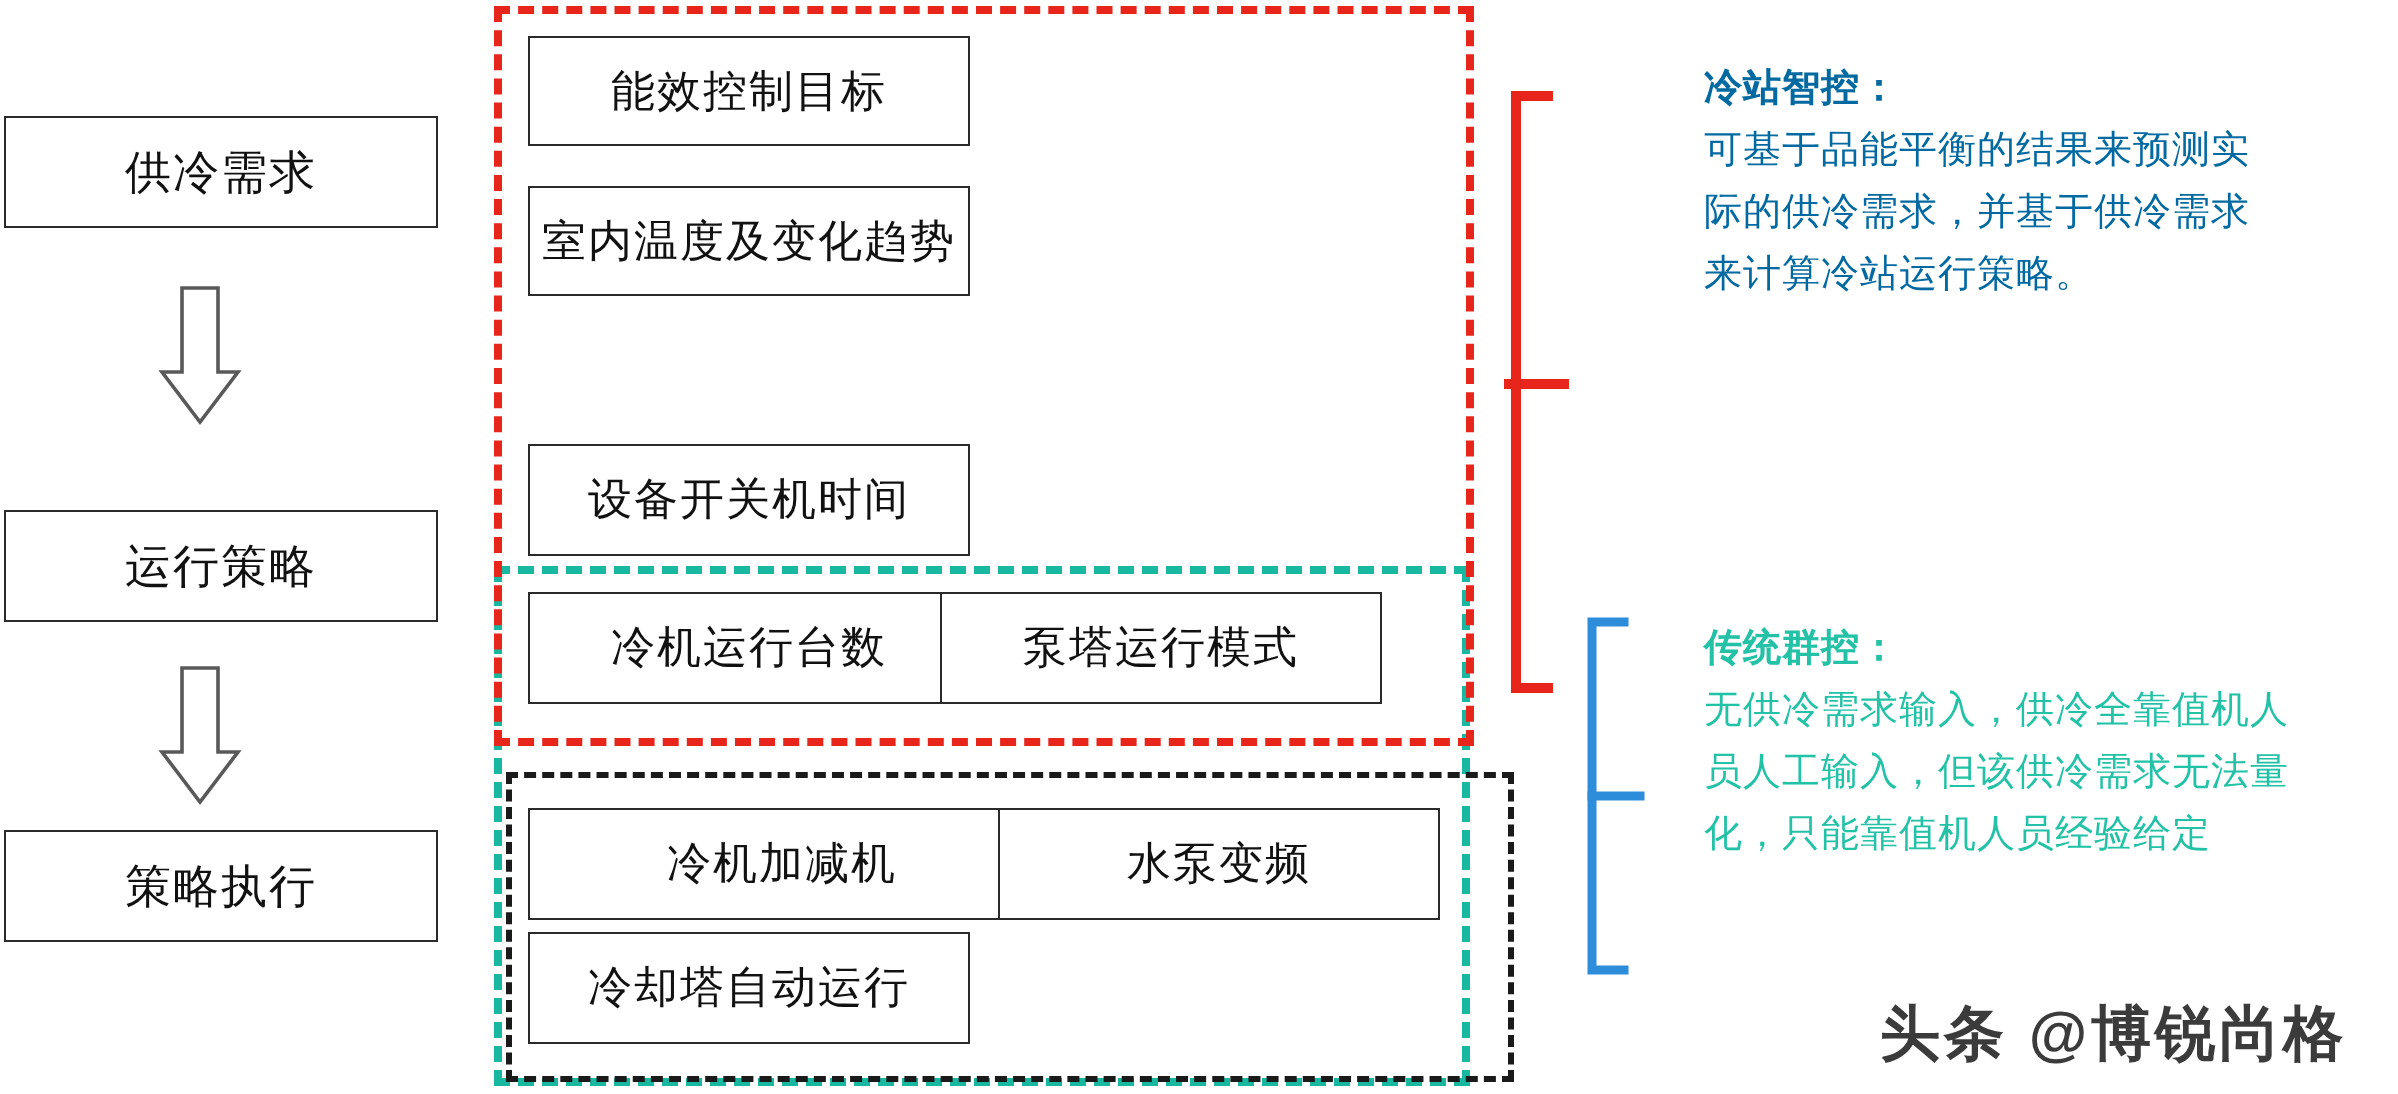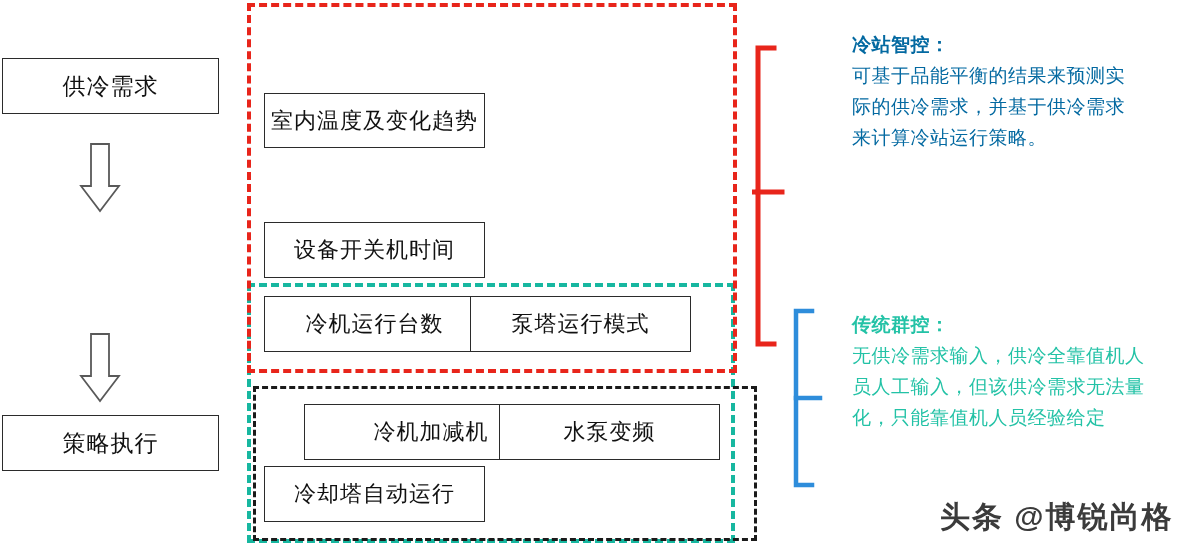--- a/index.html
+++ b/index.html
@@ -71,50 +71,56 @@
 <div id="stage">
 
   <div class="node stage-node" style="left:2px;top:58px;width:217px;height:56px;">
     <span>供冷需求</span>
   </div>
 
   <svg class="blockarrow" style="left:78px;top:142px;" width="44" height="72" viewBox="0 0 44 72">
     <polygon points="13,2 31,2 31,44 41,44 22,69 3,44 13,44" fill="#ffffff" stroke="#595959" stroke-width="1.8" stroke-linejoin="miter"></polygon>
   </svg>
 
+  <div class="node stage-node" style="left:2px;top:255px;width:217px;height:56px;">
+    <span>运行策略</span>
+  </div>
 
   <svg class="blockarrow" style="left:78px;top:332px;" width="44" height="72" viewBox="0 0 44 72">
     <polygon points="13,2 31,2 31,44 41,44 22,69 3,44 13,44" fill="#ffffff" stroke="#595959" stroke-width="1.8" stroke-linejoin="miter"></polygon>
   </svg>
 
   <div class="node stage-node" style="left:2px;top:415px;width:217px;height:56px;">
     <span>策略执行</span>
   </div>
 
   <div class="region red" style="left:247px;top:3px;width:490px;height:370px;"></div>
   <div class="region teal" style="left:247px;top:283px;width:488px;height:260px;"></div>
   <div class="region black" style="left:253px;top:386px;width:504px;height:155px;"></div>
 
+  <div class="node" style="left:264px;top:18px;width:221px;height:55px;">
+    <span>能效控制目标</span>
+  </div>
 
   <div class="node" style="left:264px;top:93px;width:221px;height:55px;">
     <span>室内温度及变化趋势</span>
   </div>
 
   <div class="node" style="left:264px;top:222px;width:221px;height:56px;">
     <span>设备开关机时间</span>
   </div>
 
   <div class="node" style="left:264px;top:296px;width:221px;height:56px;">
     <span>冷机运行台数</span>
   </div>
   <div class="node" style="left:470px;top:296px;width:221px;height:56px;">
     <span>泵塔运行模式</span>
   </div>
 
-  <div class="node" style="left:264px;top:404px;width:254px;height:56px;margin-left:40px;">
+  <div class="node" style="left:264px;top:404px;width:254px;height:56px;">
     <span>冷机加减机</span>
   </div>
   <div class="node" style="left:499px;top:404px;width:221px;height:56px;">
     <span>水泵变频</span>
   </div>
 
   <div class="node" style="left:264px;top:466px;width:221px;height:56px;">
     <span>冷却塔自动运行</span>
   </div>
 

